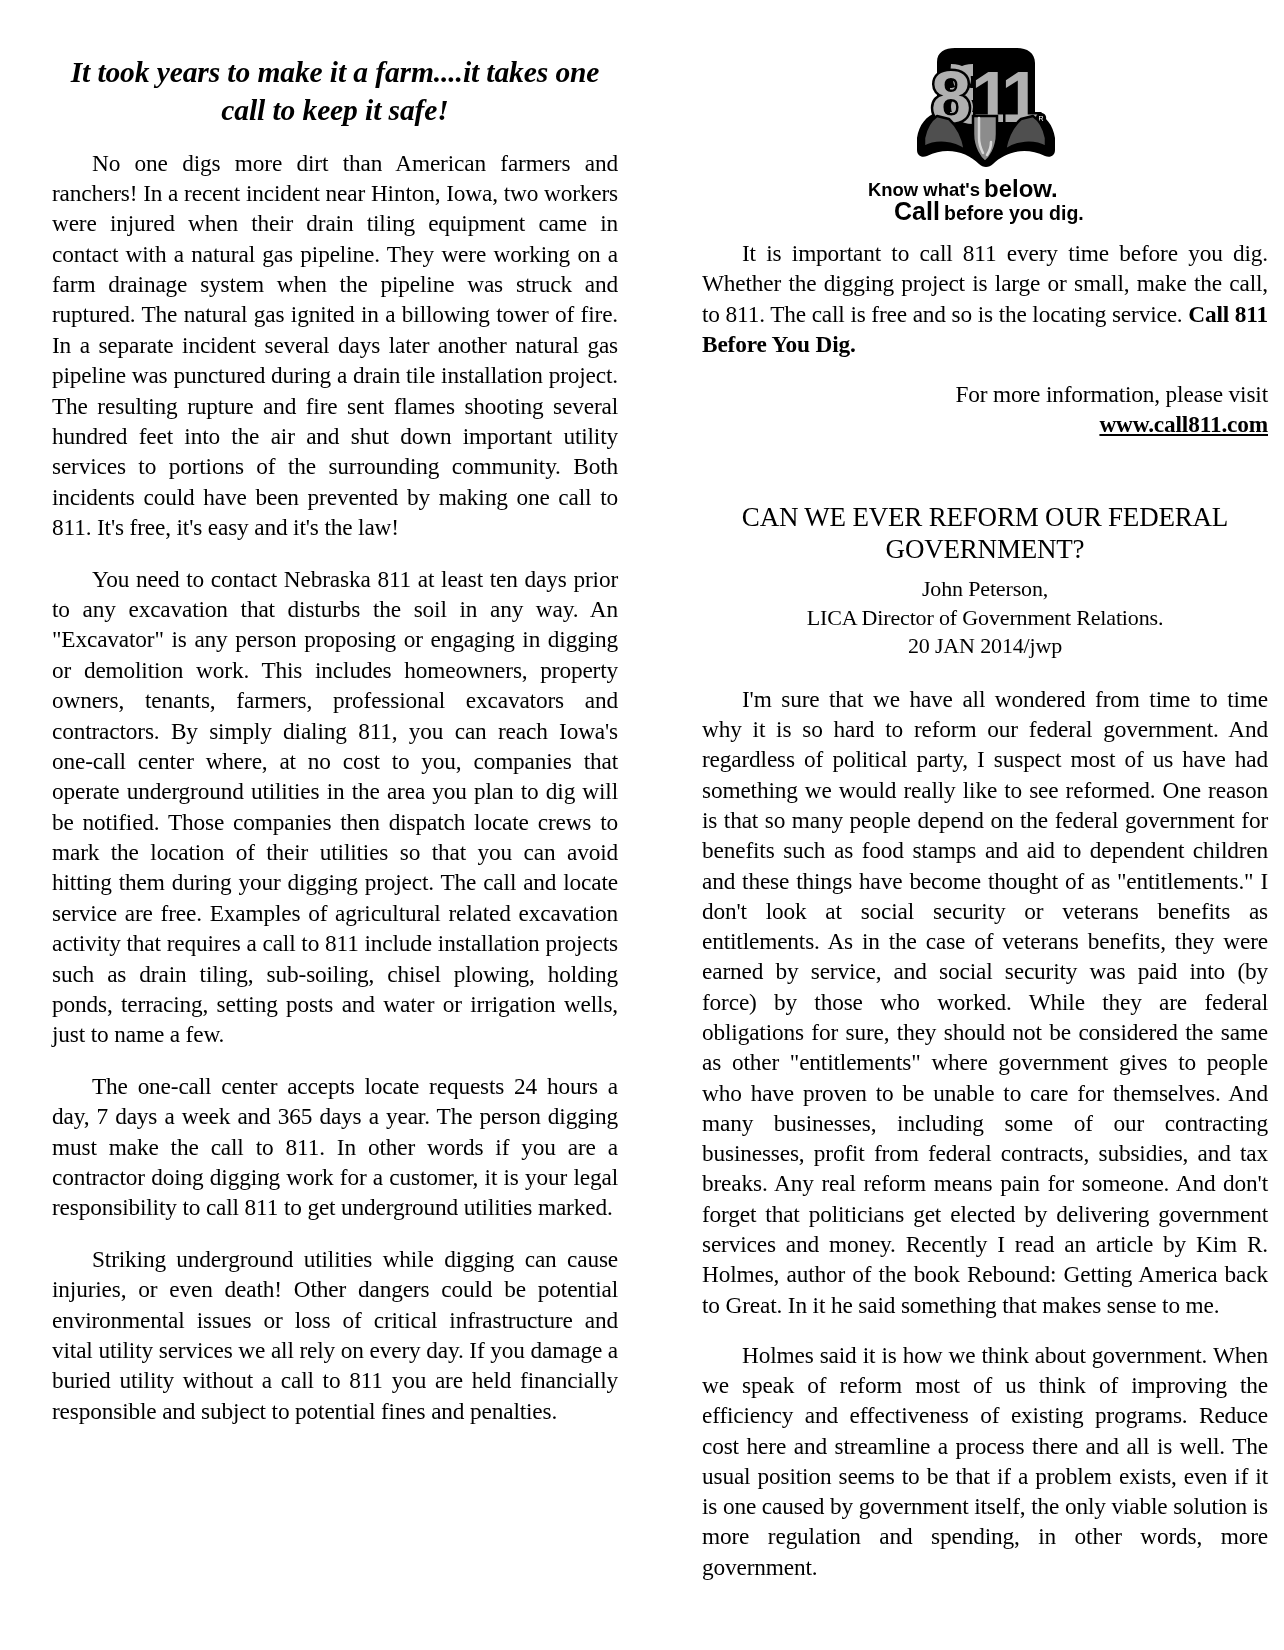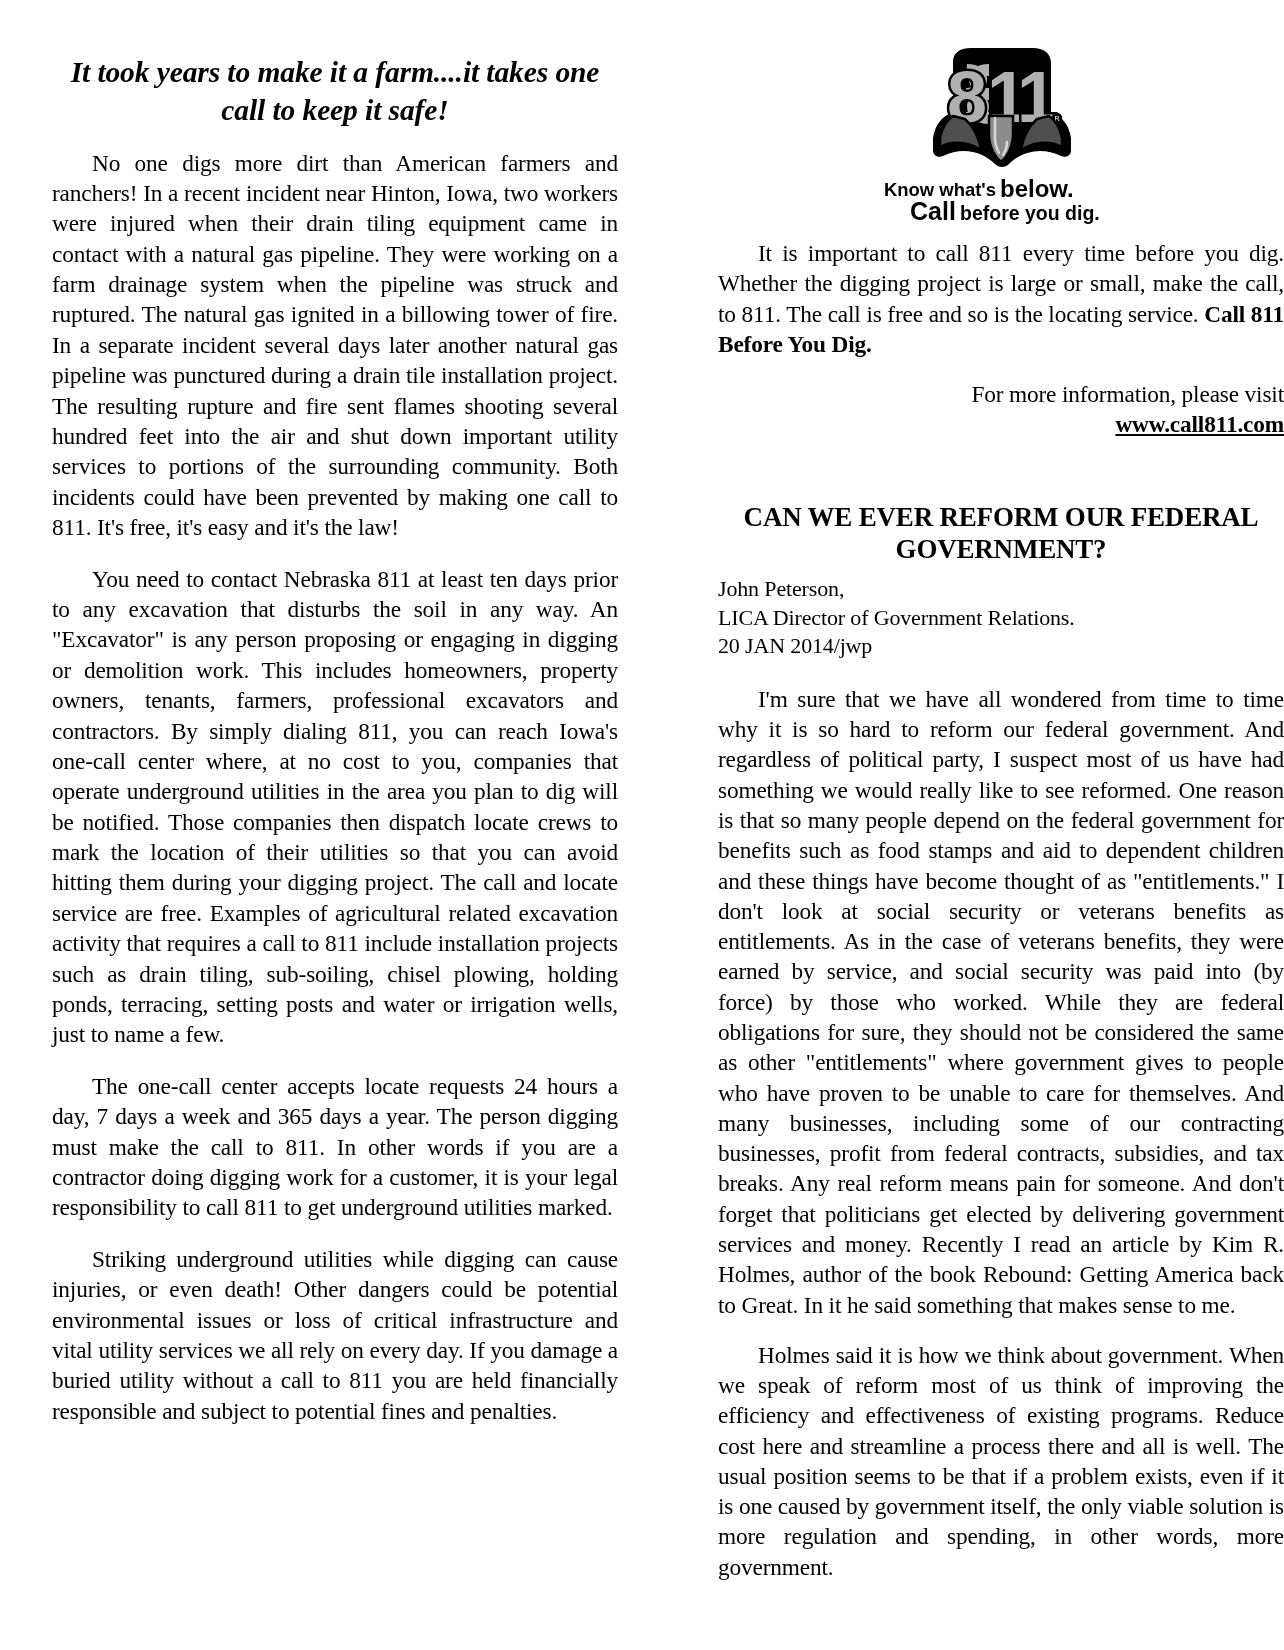--- a/index.html
+++ b/index.html
@@ -11,21 +11,21 @@
     font-family: "Liberation Serif", "DejaVu Serif", serif;
     color: #000000;
     overflow: hidden;
   }
   .page {
     position: relative;
     width: 1284px;
     height: 1650px;
     padding: 46px 52px 30px 52px;
     display: flex;
-    gap: 16px;
+    gap: 0px;
   }
   .col {
     width: 566px;
     flex: 0 0 566px;
   }
   .col-left { margin-right: 84px; }
 
   
   .headline {
     font-weight: bold;
@@ -87,31 +87,31 @@
     margin: 0;
     letter-spacing: -0.15px;
   }
   .center-line.url {
     font-weight: bold;
     text-decoration: underline;
     text-underline-offset: 2px;
   }
   .spacer-lg { height: 62px; }
   .article-title {
-    font-weight: bold;
+    font-weight: normal;
     font-size: 27px;
     line-height: 1.18;
     text-align: center;
     margin: 0 0 10px 0;
     letter-spacing: -0.2px;
   }
   .byline {
     font-size: 22px;
     line-height: 1.28;
-    text-align: left;
+    text-align: center;
     margin: 0;
     letter-spacing: -0.15px;
   }
   .byline-block { margin-bottom: 24px; }
 </style>
 </head>
 <body>
 
 <div class="page">
 

